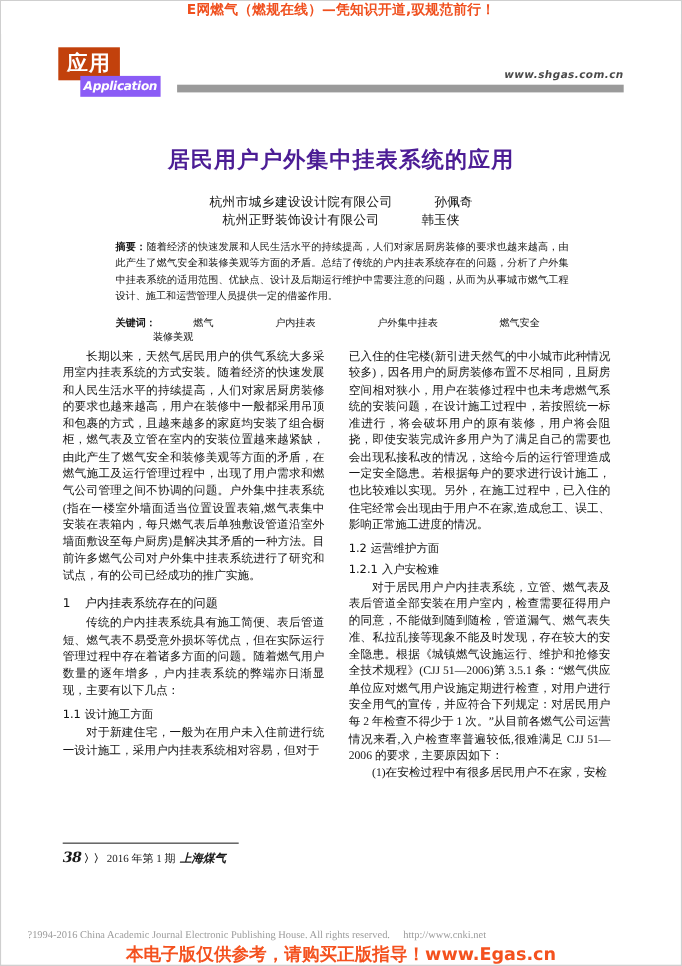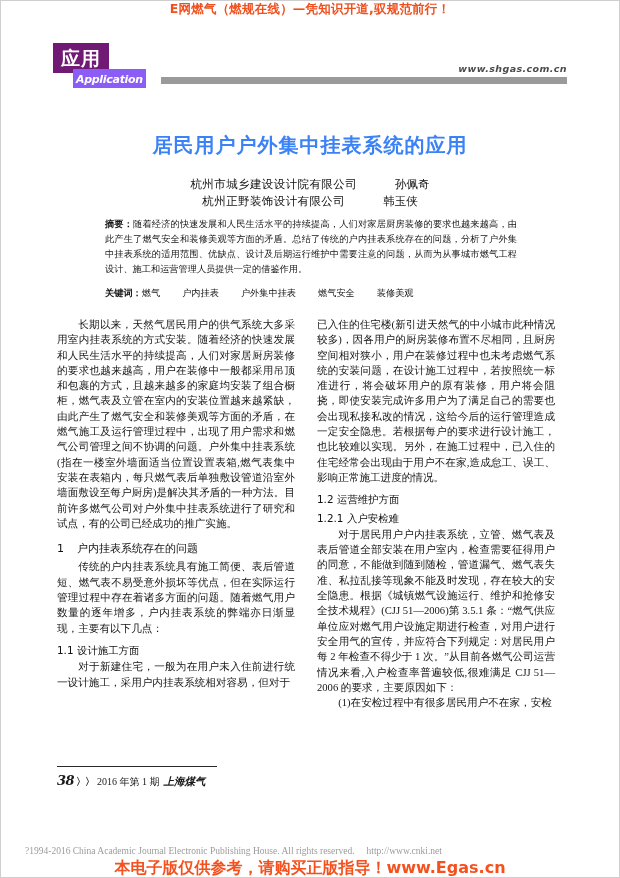--- a/index.html
+++ b/index.html
@@ -52,21 +52,21 @@
     top: 0;
     width: 112px;
     height: 46px;
   }
   .logo-box {
     position: absolute;
     left: 0;
     top: 0;
     width: 56px;
     height: 30px;
-    background: #701a75;
+    background: #c2410c;
     display: flex;
     align-items: center;
     justify-content: center;
   }
   .logo-cn {
     color: #ffffff;
     font-family: "DejaVu Sans", "Liberation Sans", sans-serif;
     font-size: 19px;
     font-weight: bold;
     line-height: 1;
@@ -110,21 +110,21 @@
 
   
   .article-title {
     position: absolute;
     top: 131px;
     left: 0; right: 0;
     text-align: center;
     font-family: "DejaVu Sans", "Liberation Sans", sans-serif;
     font-size: 20px;
     font-weight: bold;
-    color: #3b82f6;
+    color: #4c1d95;
     letter-spacing: 1px;
   }
   .byline {
     position: absolute;
     top: 175px;
     left: 0; right: 0;
     text-align: center;
     font-size: 11.5px;
     color: #111111;
     line-height: 17px;
@@ -150,21 +150,21 @@
   .abstract-block .lbl { font-weight: bold; }
   .kw-line {
     position: absolute;
     top: 286px;
     left: 104px;
     width: 412px;
     font-size: 9.2px;
     color: #151515;
   }
   .kw-line .lbl { font-weight: bold; }
-  .kw { display: inline-block; margin-right: 22px; }
+  .kw { display: inline-block; margin-right: 22px; margin-left: 34px; }
 
   
   .columns {
     position: absolute;
     top: 316px;
     left: 56px;
     width: 508px;
     height: 440px;
   }
   .col {

